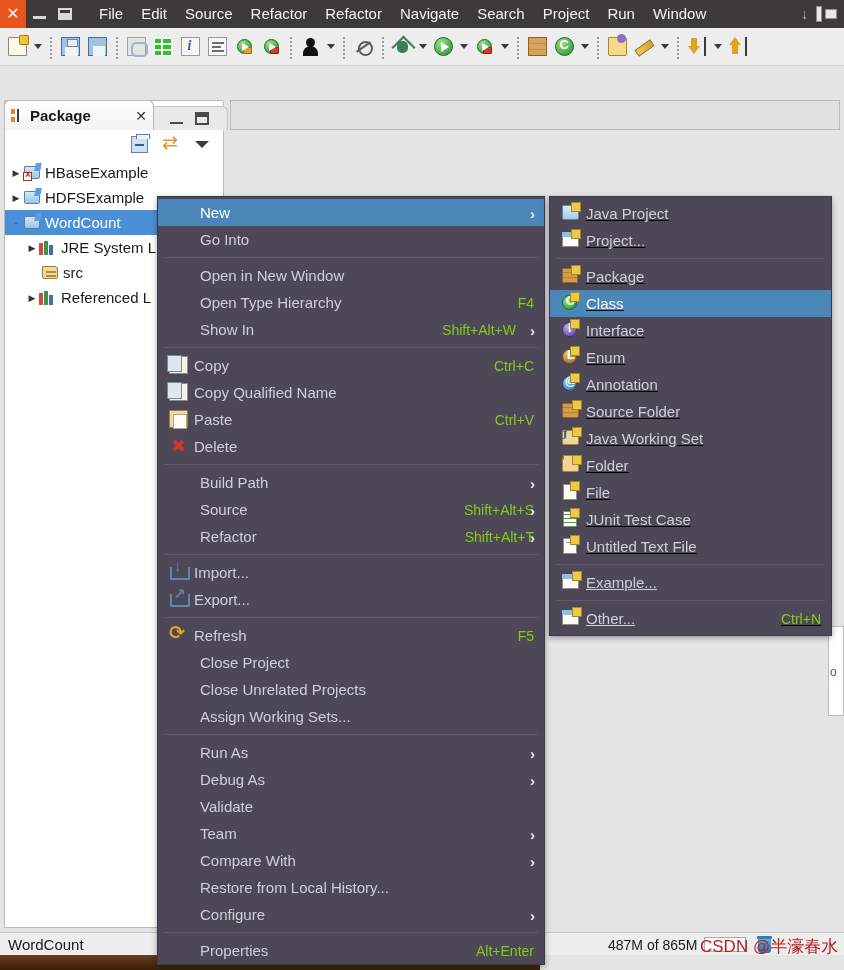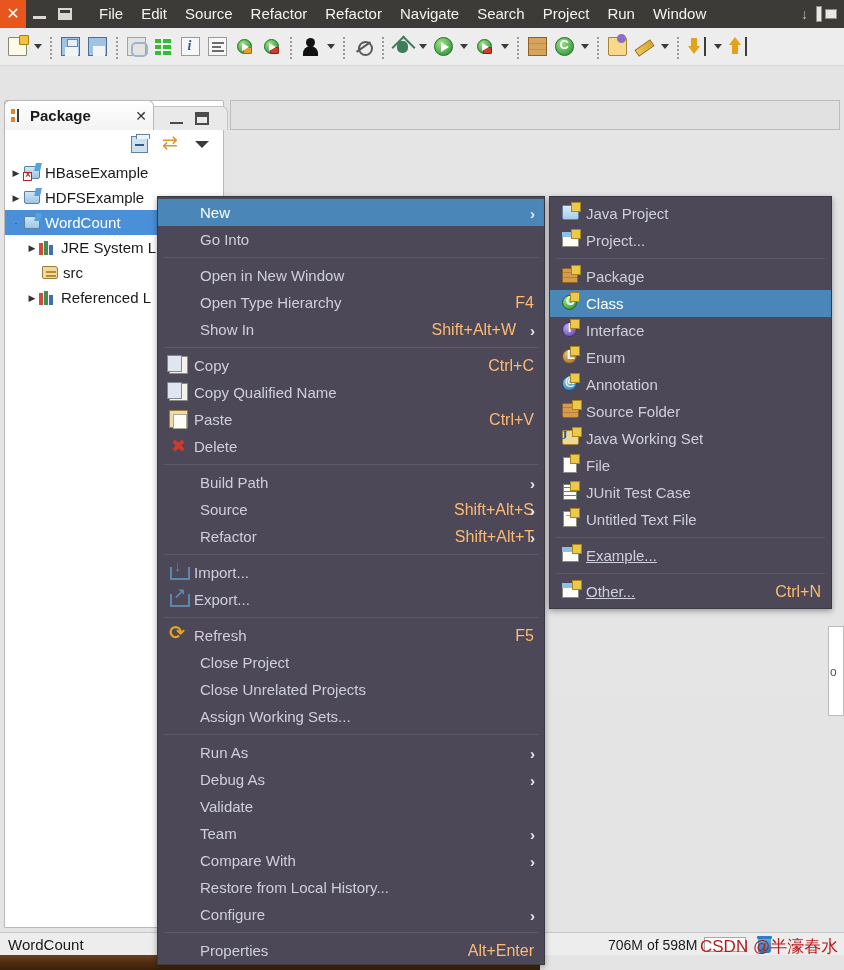--- a/index.html
+++ b/index.html
@@ -181,29 +181,30 @@
     position:absolute; left:157px; top:196px; width:388px;
     background:#4c4857; border:1px solid #3c3947;
     padding:2px 0 0 0; z-index:50;
     box-shadow:0 2px 6px rgba(0,0,0,0.35);
   }
   #submenu{
     position:absolute; left:549px; top:196px; width:283px;
     background:#4c4857; border:1px solid #3c3947;
     padding:3px 0; z-index:60;
     box-shadow:0 2px 6px rgba(0,0,0,0.35);
+    text-decoration:underline;
   }
   .mrow{
     height:27px; display:flex; align-items:center; position:relative;
     color:#cfcfdc; font-size:15px; padding-left:8px; white-space:nowrap;
   }
   .mrow.hl{ background:#4a86b8; color:#ffffff; }
   .mrow .mico{ width:26px; height:19px; position:relative; flex:none; margin-right:2px;}
   .mrow .mlabel{ flex:none; }
-  .mrow .maccel{ margin-left:auto; color:#fdba74; font-size:16px; padding-right:10px;}
+  .mrow .maccel{ margin-left:auto; color:#84cc16; font-size:14px; padding-right:10px;}
   .mrow .marrow{ position:absolute; right:9px; top:6px; color:#e6e6ee; font-size:15px; font-weight:bold;}
   .msep{ height:1px; background:#5d596a; margin:4px 6px; }
   .noico{ padding-left:34px; }
   .uline{ text-decoration:underline; }
 
   
   .mi{ width:19px; height:18px; position:absolute; left:3px; top:0px;}
   .mi-copy{ background:#f4f2ea; border:1px solid #8d8b7f;}
   .mi-copy:before{content:"";position:absolute;left:-3px;top:-2px;width:13px;height:15px;background:#dfe6ef;border:1px solid #7c8896;}
   .mi-paste{ background:#f0dba8; border:1px solid #9b7f39; border-radius:1px;}
@@ -479,21 +480,21 @@
       </span>
       <span>Referenced L</span>
     </div>
 
   </div>
 </div>
 
 <div id="statusbar">
   <span id="status-selection">WordCount</span>
   <div id="heap-status">
-    <span id="heap-text">706M of 598M</span>
+    <span id="heap-text">487M of 865M</span>
     <span id="heap-bar"></span>
     <span id="trash-icon">
         <span class="lid"></span>
         <span class="body"></span>
       </span>
   </div>
   <span id="watermark">CSDN @半濠春水</span>
 </div>
 
 <div id="context-menu">
@@ -682,20 +683,26 @@
     <span class="mlabel">Source Folder</span>
   </div>
   <div class="mrow">
     <span class="mico">
         <span class="mi mi-jws"></span>
       </span>
     <span class="mlabel">Java Working Set</span>
   </div>
   <div class="mrow">
     <span class="mico">
+        <span class="mi mi-folder"></span>
+      </span>
+    <span class="mlabel">Folder</span>
+  </div>
+  <div class="mrow">
+    <span class="mico">
         <span class="mi mi-file"></span>
       </span>
     <span class="mlabel">File</span>
   </div>
   <div class="mrow">
     <span class="mico">
         <span class="mi mi-junit"></span>
       </span>
     <span class="mlabel">JUnit Test Case</span>
   </div>

